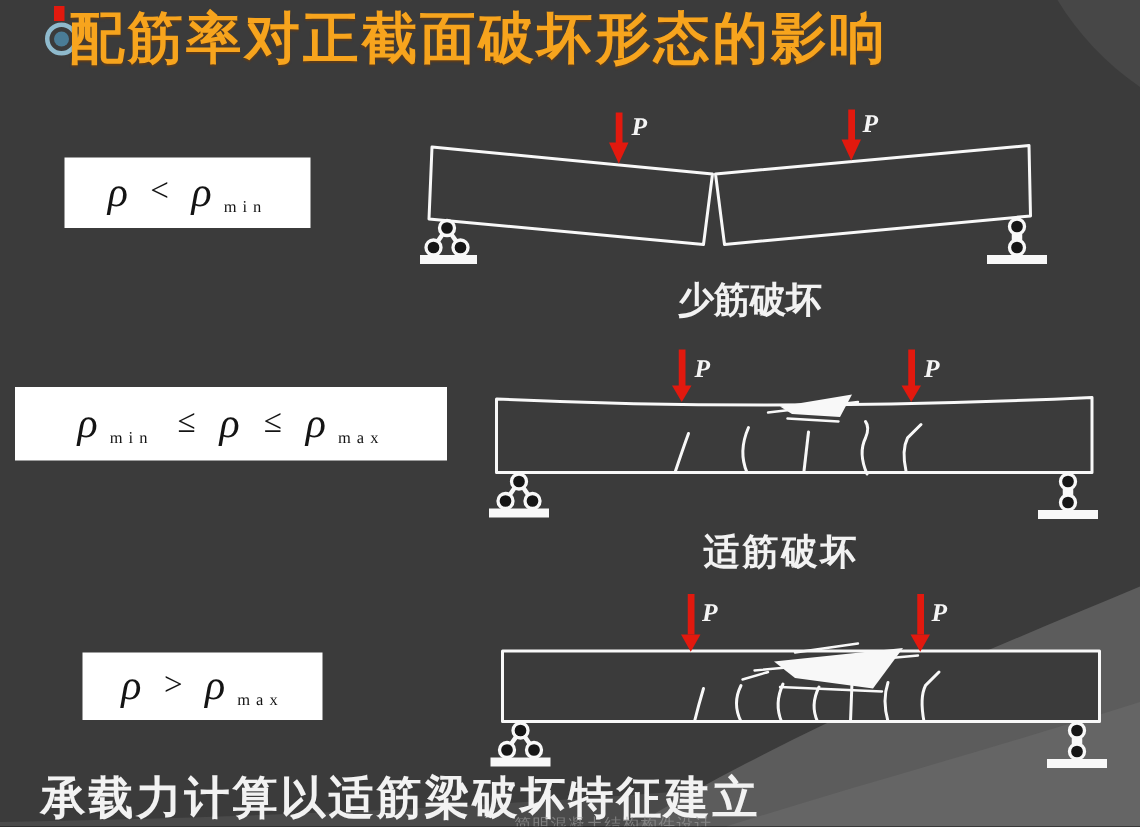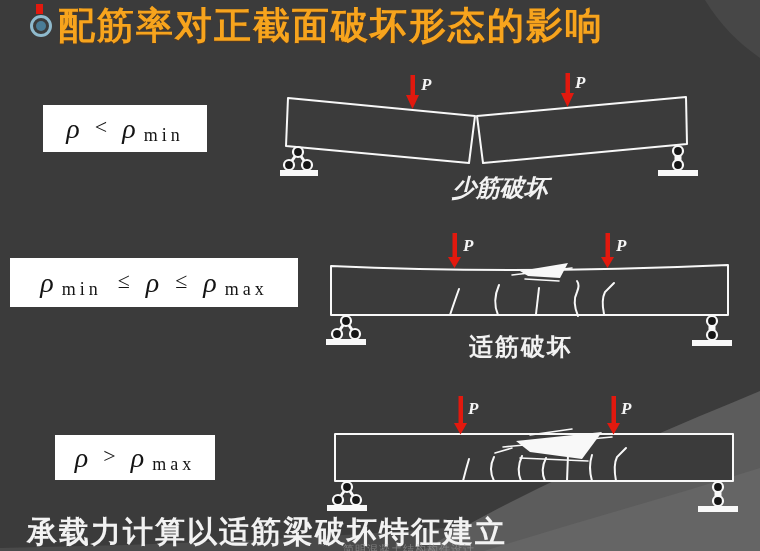--- a/index.html
+++ b/index.html
@@ -11,54 +11,54 @@
   html,body{margin:0;padding:0;background:#202020;}
   .slide{position:relative;width:760px;height:551px;overflow:hidden;background:var(--bg);
          font-family:"Liberation Sans",sans-serif;}
   .bg-svg{position:absolute;left:0;top:0;}
 
   .red-mark{position:absolute;left:36px;top:4px;width:7px;height:10px;background:var(--arrow-red);}
   .bullet{position:absolute;left:30px;top:15px;width:22px;height:22px;box-sizing:border-box;
           border:3px solid var(--bullet-ring);border-radius:50%;}
   .bullet-core{position:absolute;left:3px;top:3px;width:10px;height:10px;border-radius:50%;
           background:var(--bullet-core);}
-  .title{position:absolute;left:58px;top:4px;margin:0;font-size:37px;line-height:44px;
+  .title{position:absolute;left:46px;top:4px;margin:0;font-size:37px;line-height:44px;
          font-weight:bold;letter-spacing:2px;color:var(--title-yellow);
          text-shadow:0 1px 1px rgba(120,60,0,.55);}
 
   .fbox{position:absolute;background:var(--box-bg);color:var(--ink);line-height:1;
         display:flex;align-items:center;justify-content:center;
         font-family:"Liberation Serif",serif;}
   .fbox1{left:43px;top:105px;width:164px;height:47px;}
   .fbox2{left:10px;top:258px;width:288px;height:49px;}
   .fbox3{left:55px;top:435px;width:160px;height:45px;}
   .mv{font-style:italic;font-size:28px;}
   .mo{font-size:22px;padding:0 16px;transform:translateY(-2px);}
   .fbox1 .mo,.fbox3 .mo{padding:0 15px;}
   .mg{display:inline-flex;align-items:flex-end;}
-  .ms{font-size:18px;letter-spacing:4px;margin-left:8px;transform:translateY(1px);}
+  .ms{font-size:11px;letter-spacing:4px;margin-left:8px;transform:translateY(1px);}
 
   .beam{position:absolute;}
   .beam1{left:280px;top:62px;}
   .beam2{left:320px;top:225px;}
   .beam3{left:320px;top:385px;}
   .bm{fill:var(--bg);stroke:var(--stroke-white);stroke-width:2;stroke-linejoin:round;}
   .ck{fill:none;stroke:var(--stroke-white);stroke-width:2;stroke-linecap:round;}
   .cz{fill:var(--stroke-white);}
   .czl{fill:none;stroke:var(--stroke-white);stroke-width:1.6;stroke-linecap:round;}
   .sc{fill:#161616;stroke:var(--stroke-white);stroke-width:2.2;}
   .sl{stroke:var(--stroke-white);stroke-width:3;}
   .sb{fill:var(--stroke-white);}
   .ar{fill:var(--arrow-red);}
   .pl{font-family:"Liberation Serif",serif;font-style:italic;font-weight:bold;
       font-size:17px;fill:#f5f5f5;}
 
   .caption{position:absolute;color:var(--text-white);font-size:24px;font-weight:600;}
-  .cap1{left:452px;top:172px;letter-spacing:0px;font-style:italic;}
-  .cap2{left:469px;top:331px;letter-spacing:2px;}
+  .cap1{left:452px;top:184px;letter-spacing:0px;}
+  .cap2{left:469px;top:352px;letter-spacing:2px;}
   .cap3{left:502px;top:496px;letter-spacing:2px;}
   .note{position:absolute;left:27px;top:512px;font-size:30px;font-weight:bold;
         letter-spacing:2px;color:var(--text-white);}
   .watermark{position:absolute;left:343px;top:542px;font-size:11px;letter-spacing:1px;
         color:var(--watermark-gray);opacity:.65;}
 </style>
 </head>
 <body>
 
 <div class="slide">

